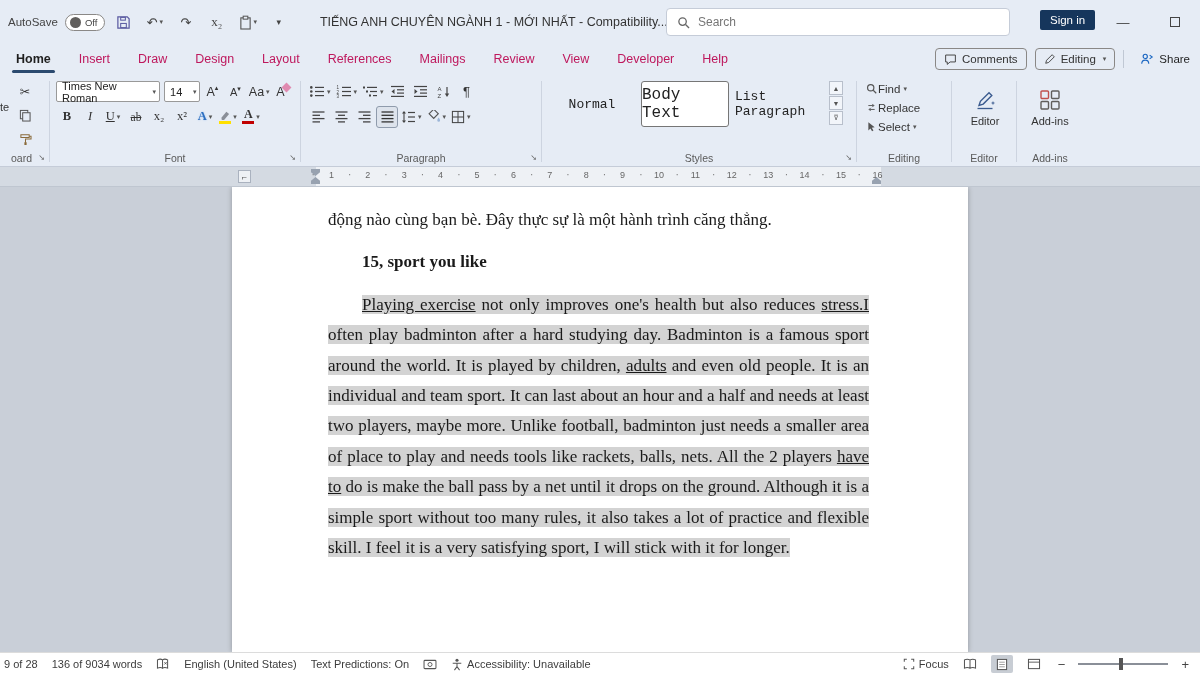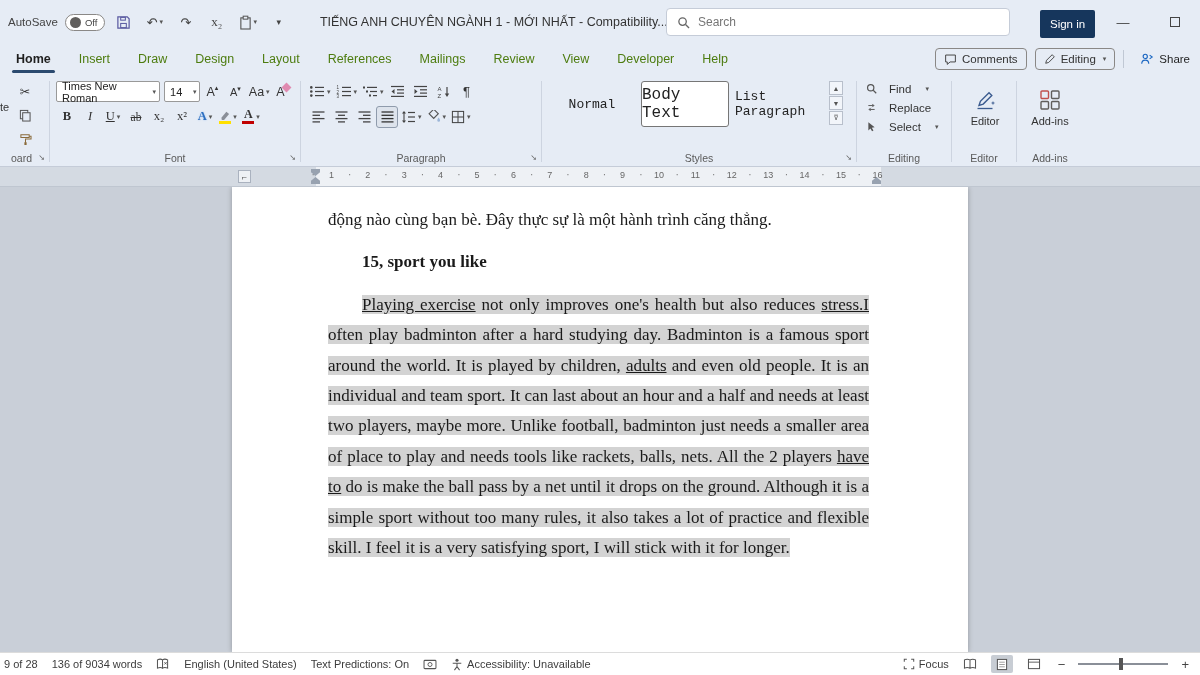--- a/index.html
+++ b/index.html
@@ -10,26 +10,26 @@
   .titlebar{height:44px;background:#e6ecf5;display:flex;align-items:center;padding:0 0 0 8px;position:relative;gap:7px}
   .autosave-lb{font-size:11.5px;color:#444}
   .toggle{width:40px;height:17px;background:#fff;border:1px solid #8a8886;border-radius:9px;display:flex;align-items:center;padding:0 4px;gap:4px;cursor:pointer}
   .knob{width:11px;height:11px;border-radius:50%;background:#605e5c}
   .toggle .st{font-size:9.5px;color:#444}
   .qbtn{height:26px;min-width:24px;display:flex;align-items:center;justify-content:center;border-radius:3px;cursor:pointer;color:#444;font-size:13px;padding:0 2px}
   .doc-title{display:flex;align-items:center;gap:6px;margin-left:22px;font-size:12.5px;color:#333;cursor:pointer}
   .searchbox{position:absolute;left:666px;top:8px;width:344px;height:28px;background:#fff;border:1px solid #c5ccd8;border-radius:4px;display:flex;align-items:center;padding:0 10px;gap:8px}
   .searchbox input{border:none;outline:none;flex:1;font-size:12px;color:#333;background:transparent;font-family:"Liberation Sans",sans-serif}
   .searchbox input::placeholder{color:#767676}
-  .signin{position:absolute;left:1040px;top:10px;height:28px;padding:9px 10px;background:#16365c;color:#fff;font-size:11.5px;border:none;border-radius:2px;display:flex;align-items:center;cursor:pointer}
+  .signin{position:absolute;left:1040px;top:10px;height:20px;padding:9px 10px;background:#16365c;color:#fff;font-size:11.5px;border:none;border-radius:2px;display:flex;align-items:center;cursor:pointer}
   .winbtn{position:absolute;top:0;width:42px;height:44px;display:flex;align-items:center;justify-content:center;color:#444;cursor:pointer;font-size:13px}
   .maxbox{width:10px;height:10px;border:1.2px solid #444}
   
   .tabsrow{height:30px;background:#e6ecf5;display:flex;align-items:center;padding:0 8px 0 14px;position:relative}
-  .tab{font-size:12.5px;color:#4d7c0f;padding:6px 2px 7px;margin-right:24px;cursor:pointer;position:relative;white-space:nowrap}
+  .tab{font-size:12.5px;color:#be185d;padding:6px 2px 7px;margin-right:24px;cursor:pointer;position:relative;white-space:nowrap}
   .tab.active{font-weight:bold;color:#1f1f1f}
   .tab.active::after{content:"";position:absolute;left:-2px;right:-2px;bottom:0;height:3px;background:#2b4a6f;border-radius:2px}
   .tabactions{margin-left:auto;display:flex;align-items:center;gap:8px}
   .pillbtn{display:flex;align-items:center;gap:5px;border:1px solid #8a8886;border-radius:4px;height:22px;padding:0 8px;font-size:11.5px;color:#333;cursor:pointer;background:transparent}
   .sep-v{width:1px;height:18px;background:#c0c8d4}
   .sharebtn{display:flex;align-items:center;gap:5px;font-size:11.5px;color:#1f1f1f;cursor:pointer;padding:3px 2px 3px 8px;border-radius:4px}
   
   .ribbon{height:93px;background:#e6ecf5;display:flex;align-items:stretch;border-bottom:1px solid #c5ccd8;padding:3px 2px 0 0}
   .rgroup{display:flex;flex-direction:column;position:relative;padding:2px 5px 0}
   .gsep{width:1px;background:#cdd4e0;margin:4px 1px}
@@ -44,21 +44,21 @@
   .und-b{text-decoration:underline;font-family:"Liberation Serif",serif}
   .str-b{text-decoration:line-through;font-family:"Liberation Serif",serif;font-size:11.5px}
   .colbar{display:flex;flex-direction:column;align-items:center;line-height:1}
   .colbar .bar{width:12px;height:3px;margin-top:1px}
   .fx-a{color:#2e6fc0;font-family:"Liberation Serif",serif;font-weight:bold;text-shadow:0 0 2px #9ec3ef}
   .styles-wrap{display:flex;gap:5px;align-items:flex-start;padding-top:2px}
   .stylecard{width:88px;height:46px;border:1px solid transparent;border-radius:3px;display:flex;align-items:center;justify-content:center;font-family:Liberation Mono, monospace;font-size:13px;color:#222;cursor:pointer}
   .stylecard.selected{border:1px solid #767676;background:#fff}
   .styles-scroll{display:flex;flex-direction:column;gap:1px;margin-left:2px}
   .sbtn{width:14px;height:14px;border:1px solid #b8bfcb;background:#f2f5fa;font-size:7px;display:flex;align-items:center;justify-content:center;color:#555;cursor:pointer}
-  .editrow{display:flex;align-items:center;gap:12px;height:19px;font-size:11.5px;color:#333;cursor:pointer;padding:0 3px;border-radius:3px}
+  .editrow{display:flex;align-items:center;gap:1px;height:19px;font-size:11.5px;color:#333;cursor:pointer;padding:0 3px;border-radius:3px}
   .bigbtn{display:flex;flex-direction:column;align-items:center;justify-content:center;gap:4px;width:54px;height:58px;border-radius:4px;cursor:pointer;font-size:11px;color:#333}
   
   .ruler{height:20px;background:#d4dae2;position:relative;border-bottom:1px solid #bfc6d0}
   .rband{position:absolute;left:316px;width:565px;top:0;bottom:0;background:#eef1f5}
   .rnum{position:absolute;top:3px;font-size:9px;color:#666;transform:translateX(-50%)}
   .rdot{position:absolute;top:2px;font-size:10px;color:#777;transform:translateX(-50%)}
   .ind{position:absolute;background:#98a2b0}
   .ind-top{left:311px;top:2px;width:9px;height:7px;clip-path:polygon(0 0,100% 0,100% 45%,50% 100%,0 45%)}
   .ind-bot{left:311px;top:10px;width:9px;height:7px;clip-path:polygon(50% 0,100% 55%,100% 100%,0 100%,0 55%)}
   .ind-right{left:872px;top:10px;width:9px;height:7px;clip-path:polygon(50% 0,100% 55%,100% 100%,0 100%,0 55%)}

